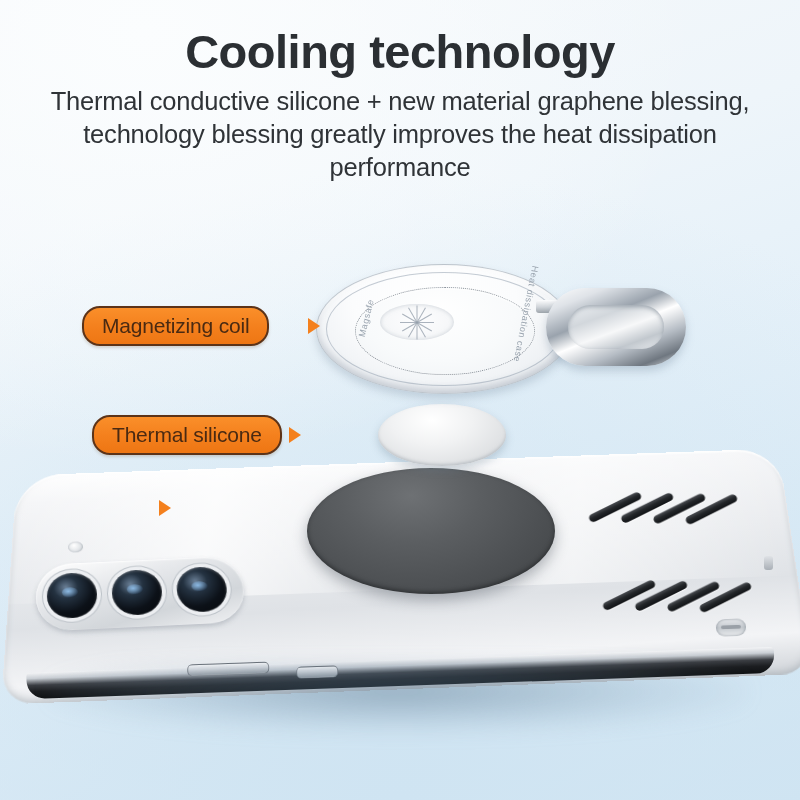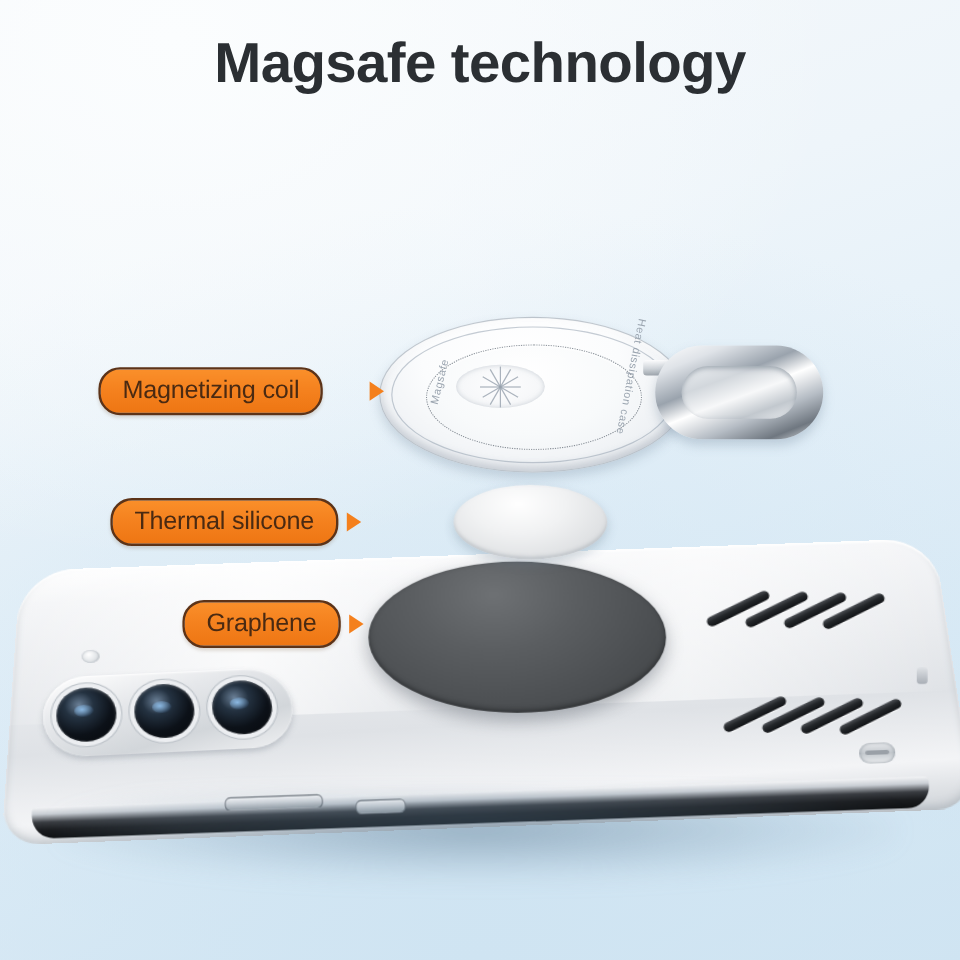--- a/index.html
+++ b/index.html
@@ -376,21 +376,22 @@
   .callout.c-coil     { left: 82px;  top: 306px; gap: 32px; }
   .callout.c-silicone { left: 92px;  top: 415px; }
   .callout.c-graphene { left: 152px; top: 500px; }
 </style>
 </head>
 <body>
 
 <div id="stage">
 
   <div class="heading-block">
-    <h1 class="title">Magsafe technology</h1>
+    <h1 class="title">Cooling technology</h1>
+    <p class="subtitle">Thermal conductive silicone + new material graphene blessing, technology blessing greatly improves the heat dissipation performance</p>
   </div>
 
   <div class="phone-wrap">
     <div class="phone-shadow"></div>
     <div class="phone-body"></div>
 
     <div class="cam-module">
       <div class="lens l1"></div>
       <div class="lens l2"></div>
       <div class="lens l3"></div>
@@ -444,17 +445,16 @@
     <span class="pill">Magnetizing coil</span>
     <span class="arrow"></span>
   </div>
 
   <div class="callout c-silicone">
     <span class="pill">Thermal silicone</span>
     <span class="arrow"></span>
   </div>
 
   <div class="callout c-graphene">
-    <span class="pill">Graphene</span>
     <span class="arrow"></span>
   </div>
 
 </div>
 
 </body></html>

